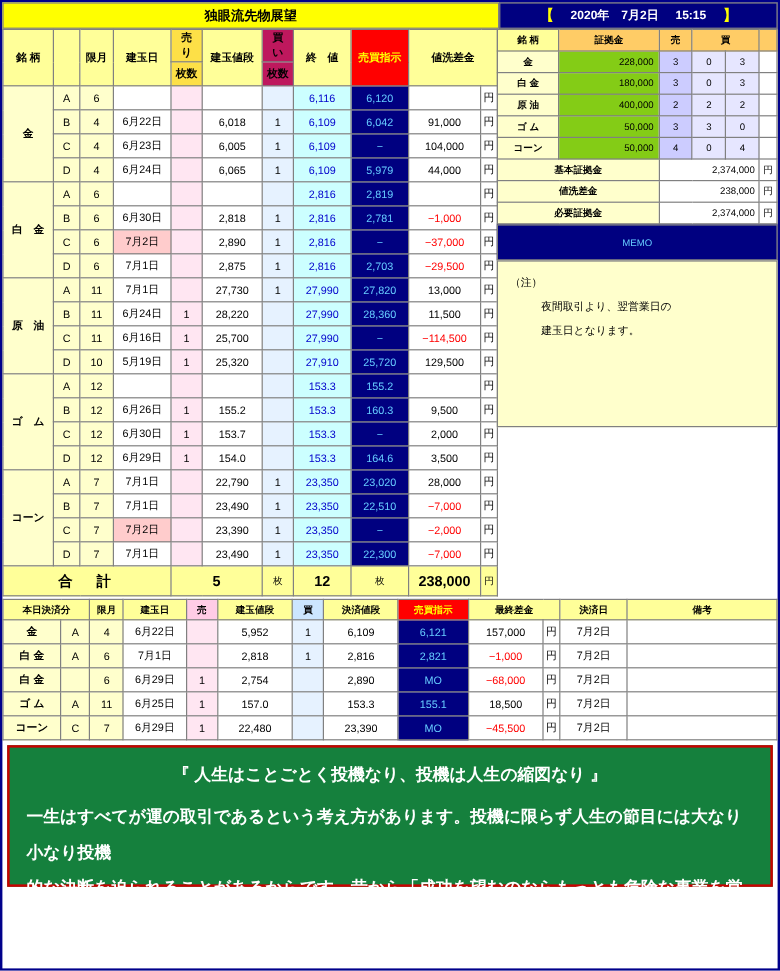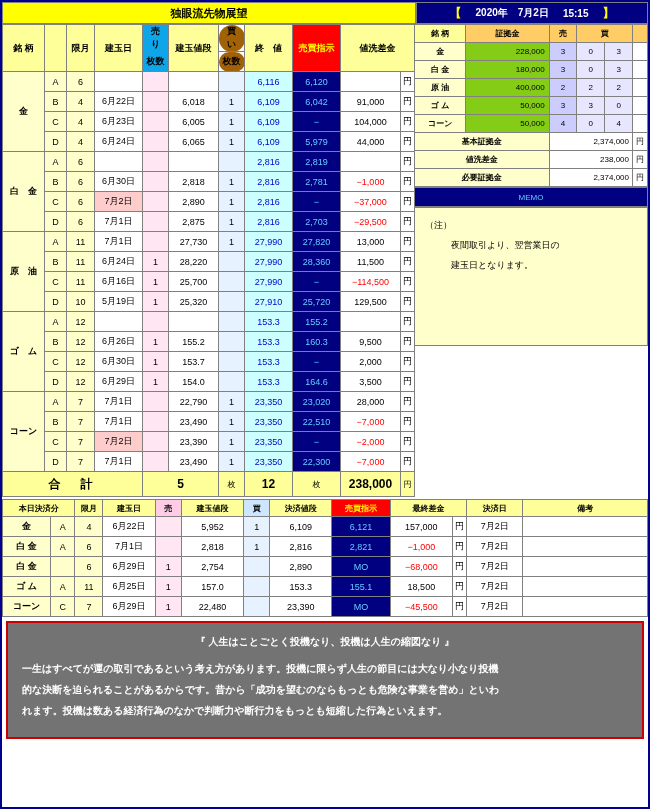--- a/index.html
+++ b/index.html
@@ -25,22 +25,22 @@
   .date-cell .dt{color:#ffffff;}
   .date-cell .tm{color:#ffffff;}
 
   
   .main-wrap{display:flex;align-items:flex-start;}
   .left-wrap{width:412px;}
   .right-wrap{width:234px;}
 
   
   .hdr td{background:#ffff99;font-size:8px;height:15px;font-weight:bold;}
-  .hdr .sell{background:#0ea5e9;}
-  .hdr .buy{background:#a16207;border-radius:13px;}
+  .hdr .sell{background:#fde047;}
+  .hdr .buy{background:#be185d;}
   .hdr .last{background:#ffff99;}
   .hdr .sig{background:#ff0000;color:#ffff00;font-weight:bold;}
   .hdr .diff{background:#ffff99;}
 
   .tbl-main{width:412px;table-layout:fixed;}
   .tbl-main td{height:19px;font-size:9px;}
 
   .c-name{background:#ffffcc;font-weight:bold;font-size:10px;}
   .c-ab{background:#ffffcc;}
   .c-mon{background:#ffffcc;}
@@ -67,40 +67,40 @@
   .mh{background:#ffcc66;font-weight:bold;}
   .mh-name{background:#ffff99;font-weight:bold;}
   .m-name{background:#ffffcc;font-weight:bold;}
   .m-val{background:#84cc16;text-align:right;padding-right:4px;}
   .m-q{background:#ccccff;}
   .m-q2{background:#e6e6ff;}
   .m-total{background:#ffcc66;font-weight:bold;}
   .m-sum{background:#ffffcc;font-weight:bold;}
   .m-big{background:#ffffff;text-align:right;padding-right:3px;font-size:9px;}
   .m-yen{background:#ffffff;font-size:8px;width:14px;}
-  .memo-bar{background:#000080;color:#66ccff;height:20px;display:flex;align-items:center;justify-content:center;font-size:8px;border:1px solid #808080;box-sizing:border-box;width:234px;}
+  .memo-bar{background:#000080;color:#66ccff;height:30px;display:flex;align-items:center;justify-content:center;font-size:8px;border:1px solid #808080;box-sizing:border-box;width:234px;}
   .note-box{width:234px;height:139px;background:#ffffcc;border:1px solid #808080;box-sizing:border-box;padding:8px 10px;font-size:9px;line-height:2.2;}
 
   
   .tbl-set{width:646px;table-layout:fixed;margin-top:2px;}
   .tbl-set td{height:19px;font-size:9px;}
   .sh td{background:#ffff99;font-size:8px;font-weight:bold;height:16px;}
   .sh .sig{background:#ff0000;color:#ffff00;}
   .sh .sell{background:#ffcce6;}
   .sh .buy{background:#cce6ff;}
   .s-name{background:#ffffcc;font-weight:bold;font-size:10px;}
   .s-ab{background:#ffffcc;}
   .s-white{background:#ffffff;}
   .s-sellq{background:#ffe6f2;}
   .s-buyq{background:#e6f2ff;}
   .s-sig{background:#000080;color:#66ccff;}
 
   
-  .quote{width:638px;margin:4px auto 0;height:118px;background:#737373;border:2px solid #cc0000;box-sizing:border-box;
-    color:#ffffff;font-size:10px;line-height:2.1;padding:8px 14px;}
+  .quote{width:638px;margin:4px auto 0;height:118px;background:#15803d;border:2px solid #cc0000;box-sizing:border-box;
+    color:#ffffff;font-size:14px;line-height:2.1;padding:8px 14px;}
   .quote .q1{text-align:center;font-weight:bold;margin-bottom:6px;}
   .quote p{margin:0;font-weight:bold;}
 </style>
 </head>
 <body>
 
 <div id="root">
 
   <div class="titlebar">
     <div class="title-cell">独眼流先物展望</div>

